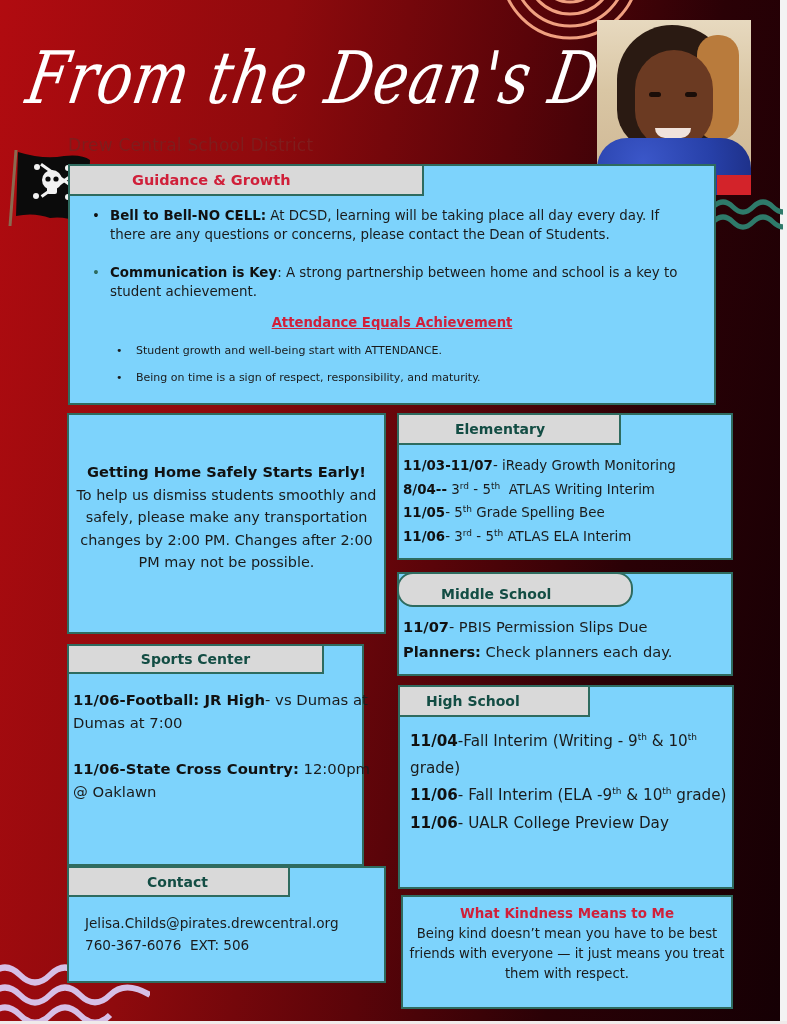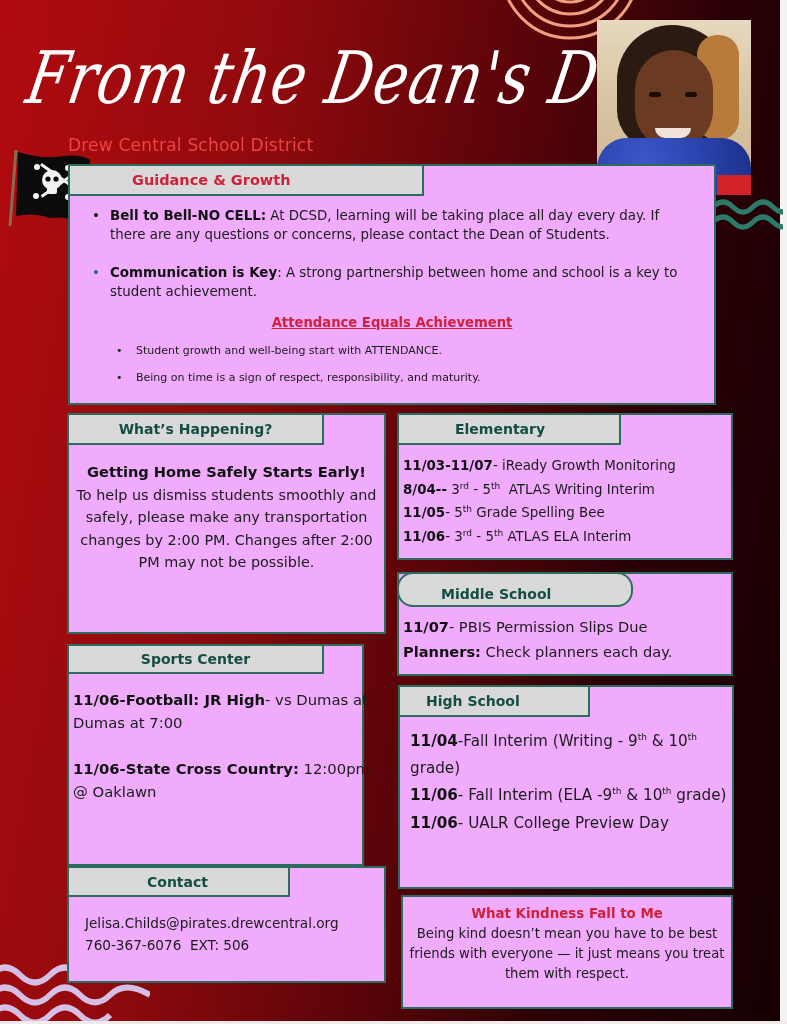--- a/index.html
+++ b/index.html
@@ -25,21 +25,21 @@
     font-weight: 200;
     font-size: 58px;
     letter-spacing: 1px;
     transform: skewX(-10deg) scaleY(1.25);
     transform-origin: left top;
     line-height: 90px;
     white-space: nowrap;
   }
   .subtitle {
     position: absolute; left: 68px; top: 135px;
-    color: #ef4444; font-family: "DejaVu Sans", sans-serif; font-size: 17px; letter-spacing: 0.2px;
+    color: #7f1d1d; font-family: "DejaVu Sans", sans-serif; font-size: 17px; letter-spacing: 0.2px;
   }
   .photo {
     position: absolute; left: 597px; top: 20px; width: 154px; height: 175px;
     background: linear-gradient(180deg, #e7d9bf 0%, #d9c6a4 40%, #cdb592 100%);
     overflow: hidden;
   }
   .photo .hair { position: absolute; left: 20px; top: 5px; width: 115px; height: 125px; border-radius: 55px 60px 40px 40px; background: #2a1a12; }
   .photo .hair2 { position: absolute; left: 100px; top: 15px; width: 42px; height: 105px; border-radius: 20px; background: #b97b3c; }
   .photo .face { position: absolute; left: 38px; top: 30px; width: 78px; height: 98px; border-radius: 40px 40px 38px 38px; background: #6b3a22; }
   .photo .eye { position:absolute; top: 72px; width: 12px; height: 5px; border-radius: 3px; background: #1a0d08; }
@@ -47,21 +47,21 @@
   .photo .scarf { position: absolute; left: 0; top: 118px; width: 154px; height: 60px; background: radial-gradient(circle at 30% 40%, #3b57c9 0%, #2740a8 60%, #1d2f86 100%); border-radius: 30px 30px 0 0; }
   .photo .shirt { position: absolute; left: 120px; top: 155px; width: 40px; height: 25px; background: #d3232a; }
   .photo .shirt2 { position: absolute; left: 0; top: 150px; width: 22px; height: 30px; background: #d3232a; }
 
   .waves-right { position: absolute; left: 713px; top: 192px; width: 70px; height: 40px; }
   .waves-left { position: absolute; left: 0; top: 955px; width: 150px; height: 66px; }
 
   .flag { position: absolute; left: 4px; top: 146px; width: 90px; height: 82px; }
 
   
-  .panel { position: absolute; background: #f0abfc; border: 2px solid #2e6b5f; }
+  .panel { position: absolute; background: #7dd3fc; border: 2px solid #2e6b5f; }
   .tab {
     position: absolute; background: #d9d9d9; border: 2px solid #2e6b5f;
     font-family: "DejaVu Sans", sans-serif; font-weight: bold; font-size: 14px; color: #134d44;
     display: flex; align-items: center;
   }
   .tab.center { justify-content: center; }
   .body-text { font-family: "DejaVu Sans", sans-serif; color: #1b1b1b; }
   b, .b { font-weight: bold; color: #111; }
   sup { font-size: 9px; vertical-align: super; line-height: 0; }
 
@@ -188,21 +188,20 @@
     <li class="teal"><span class="b">Communication is Key</span><span>: A strong partnership between home and school is a key to student achievement.</span></li>
   </ul>
   <div class="attend-title">Attendance Equals Achievement</div>
   <ul class="attend-list body-text">
     <li>Student growth and well-being start with ATTENDANCE.</li>
     <li>Being on time is a sign of respect, responsibility, and maturity.</li>
   </ul>
 </section>
 
 <section class="panel" id="happening">
-  <div class="tab center">What’s Happening?</div>
   <div class="happen-body">
     <div class="headline">Getting Home Safely Starts Early!</div>
     <div>To help us dismiss students smoothly and safely, please make any transportation changes by 2:00 PM. Changes after 2:00 PM may not be possible.</div>
   </div>
 </section>
 
 <section class="panel" id="elementary">
   <div class="tab">Elementary</div>
   <div class="list-lines">
     <div><span class="b">11/03-11/07</span><span>- </span><span>iReady Growth Monitoring</span></div>
@@ -240,15 +239,15 @@
 
 <section class="panel" id="contact">
   <div class="tab">Contact</div>
   <div class="contact-body">
     <div>Jelisa.Childs@pirates.drewcentral.org</div>
     <div style="white-space:pre">760-367-6076  EXT: 506</div>
   </div>
 </section>
 
 <section class="panel" id="kindness">
-  <div class="kind-title">What Kindness Fall to Me</div>
+  <div class="kind-title">What Kindness Means to Me</div>
   <div class="kind-body">Being kind doesn’t mean you have to be best friends with everyone — it just means you treat them with respect.</div>
 </section>
 
 </body></html>

